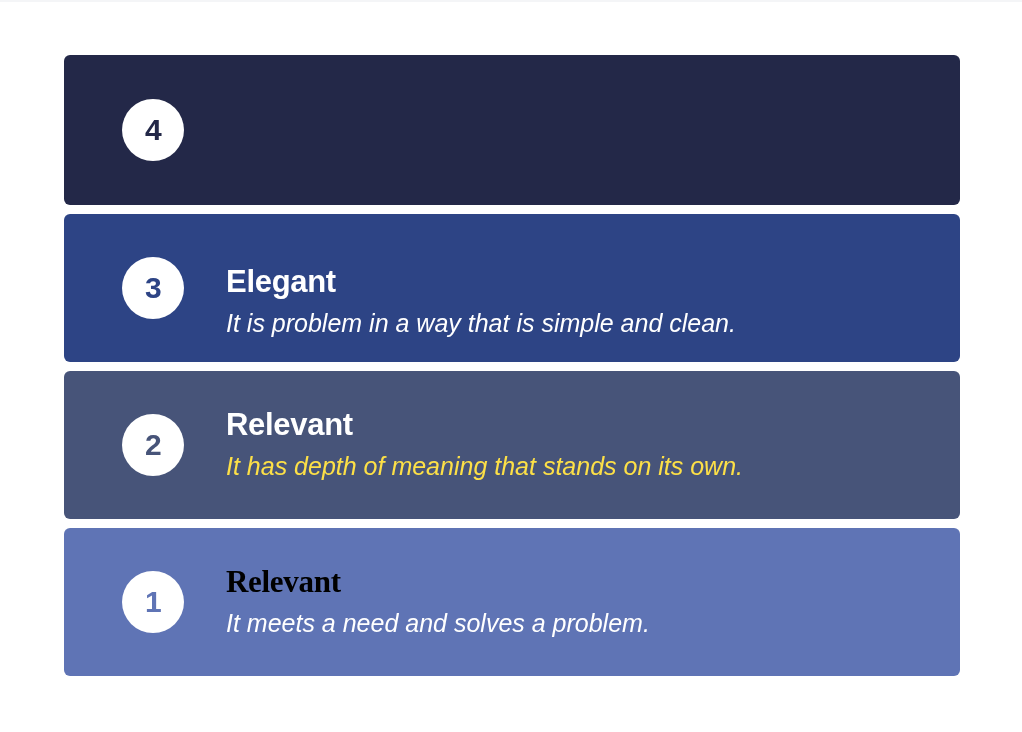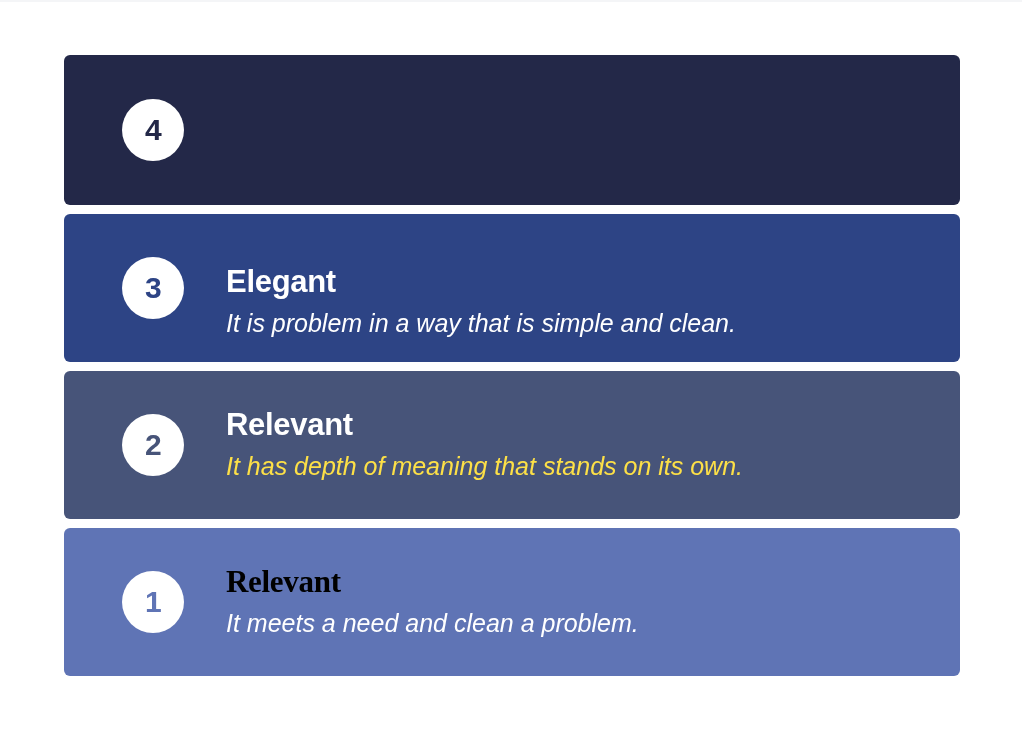--- a/index.html
+++ b/index.html
@@ -111,17 +111,17 @@
       <div class="card-desc" style="color: #fde047;">It has depth of meaning that stands on its own.</div>
     </div>
   </div>
 
   <div class="card" style="background: rgb(95, 116, 181); height: 148px;">
     <div class="card-badge" style="background: rgb(255, 255, 255); color: rgb(95, 116, 181);">
       <span>1</span>
     </div>
     <div class="card-text">
       <div class="card-title" style="color: #000000; font-family: Liberation Serif, serif;">Relevant</div>
-      <div class="card-desc" style="color: rgb(255, 255, 255);">It meets a need and clean a problem.</div>
+      <div class="card-desc" style="color: rgb(255, 255, 255);">It meets a need and solves a problem.</div>
     </div>
   </div>
 
 </div>
 
 </body></html>

